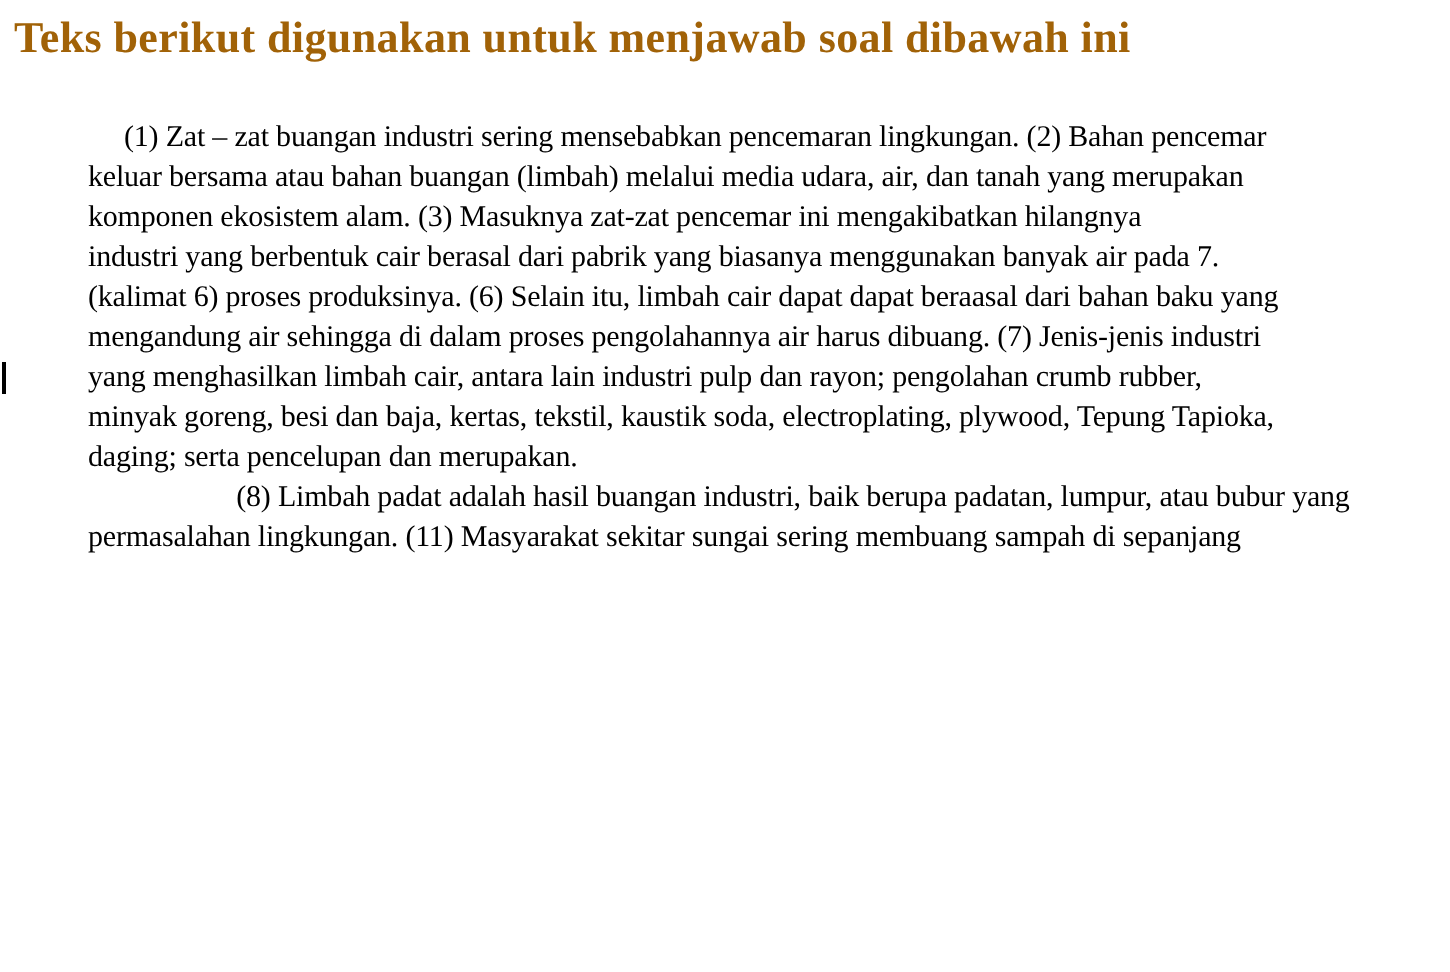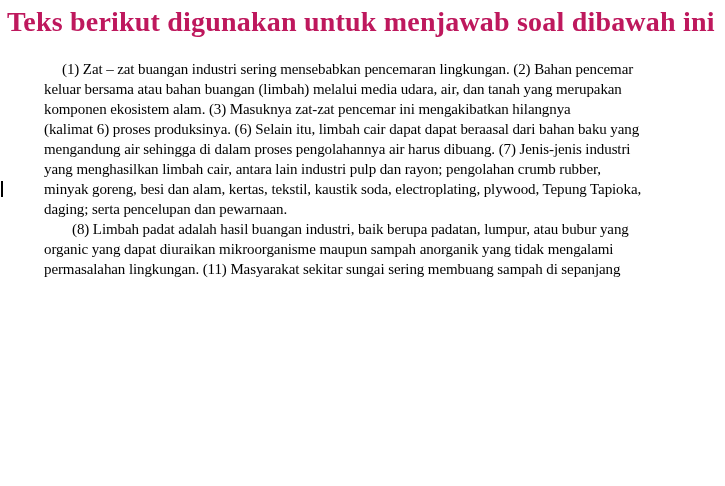--- a/index.html
+++ b/index.html
@@ -10,69 +10,69 @@
     background: #ffffff;
     overflow: hidden;
     font-family: "Liberation Serif", "DejaVu Serif", serif;
     color: #000000;
   }
   .title {
     position: absolute;
     left: 7px;
     top: 6px;
     margin: 0;
-    font-size: 28px;
+    font-size: 22px;
     font-weight: bold;
     letter-spacing: 0.2px;
     white-space: nowrap;
-    color: #be185d;
+    color: #a16207;
   }
   .doc-body {
     position: absolute;
     left: 6px;
     top: 59px;
     width: 715px;
   }
   .line {
     height: 20px;
     line-height: 20px;
     font-size: 15px;
     white-space: nowrap;
     letter-spacing: -0.1px;
     margin-left: 38px;
   }
   .indent-p1 { padding-left: 18px; }
-  .indent-p2 { padding-left: 28px; }
+  .indent-p2 { padding-left: 28px; text-align: center; }
   .caret {
     position: absolute;
     left: 1px;
     top: 181px;
     width: 2px;
     height: 16px;
     background: #000000;
   }
 </style>
 </head>
 <body>
 
 <div class="page">
   <h1 class="title">Teks berikut digunakan untuk menjawab soal dibawah ini</h1>
 
   <div class="doc-body">
     <div>
       <div class="line indent-p1">(1) Zat – zat buangan industri sering mensebabkan pencemaran lingkungan. (2) Bahan pencemar</div>
       <div class="line">keluar bersama atau bahan buangan (limbah) melalui media udara, air, dan tanah yang merupakan</div>
       <div class="line">komponen ekosistem alam. (3) Masuknya zat-zat pencemar ini mengakibatkan hilangnya</div>
+      <div class="line">industri yang berbentuk cair berasal dari pabrik yang biasanya menggunakan banyak air pada 7.</div>
       <div class="line">(kalimat 6) proses produksinya. (6) Selain itu, limbah cair dapat dapat beraasal dari bahan baku yang</div>
       <div class="line">mengandung air sehingga di dalam proses pengolahannya air harus dibuang. (7) Jenis-jenis industri</div>
       <div class="line">yang menghasilkan limbah cair, antara lain industri pulp dan rayon; pengolahan crumb rubber,</div>
-      <div class="line">minyak goreng, besi dan alam, kertas, tekstil, kaustik soda, electroplating, plywood, Tepung Tapioka,</div>
-      <div class="line">daging; serta pencelupan dan pewarnaan.</div>
+      <div class="line">minyak goreng, besi dan baja, kertas, tekstil, kaustik soda, electroplating, plywood, Tepung Tapioka,</div>
+      <div class="line">daging; serta pencelupan dan merupakan.</div>
     </div>
     <div>
       <div class="line indent-p2">(8) Limbah padat adalah hasil buangan industri, baik berupa padatan, lumpur, atau bubur yang</div>
-      <div class="line">organic yang dapat diuraikan mikroorganisme maupun sampah anorganik yang tidak mengalami</div>
       <div class="line">permasalahan lingkungan. (11) Masyarakat sekitar sungai sering membuang sampah di sepanjang</div>
     </div>
   </div>
 
   <div class="caret"></div>
 </div>
 
 </body></html>

